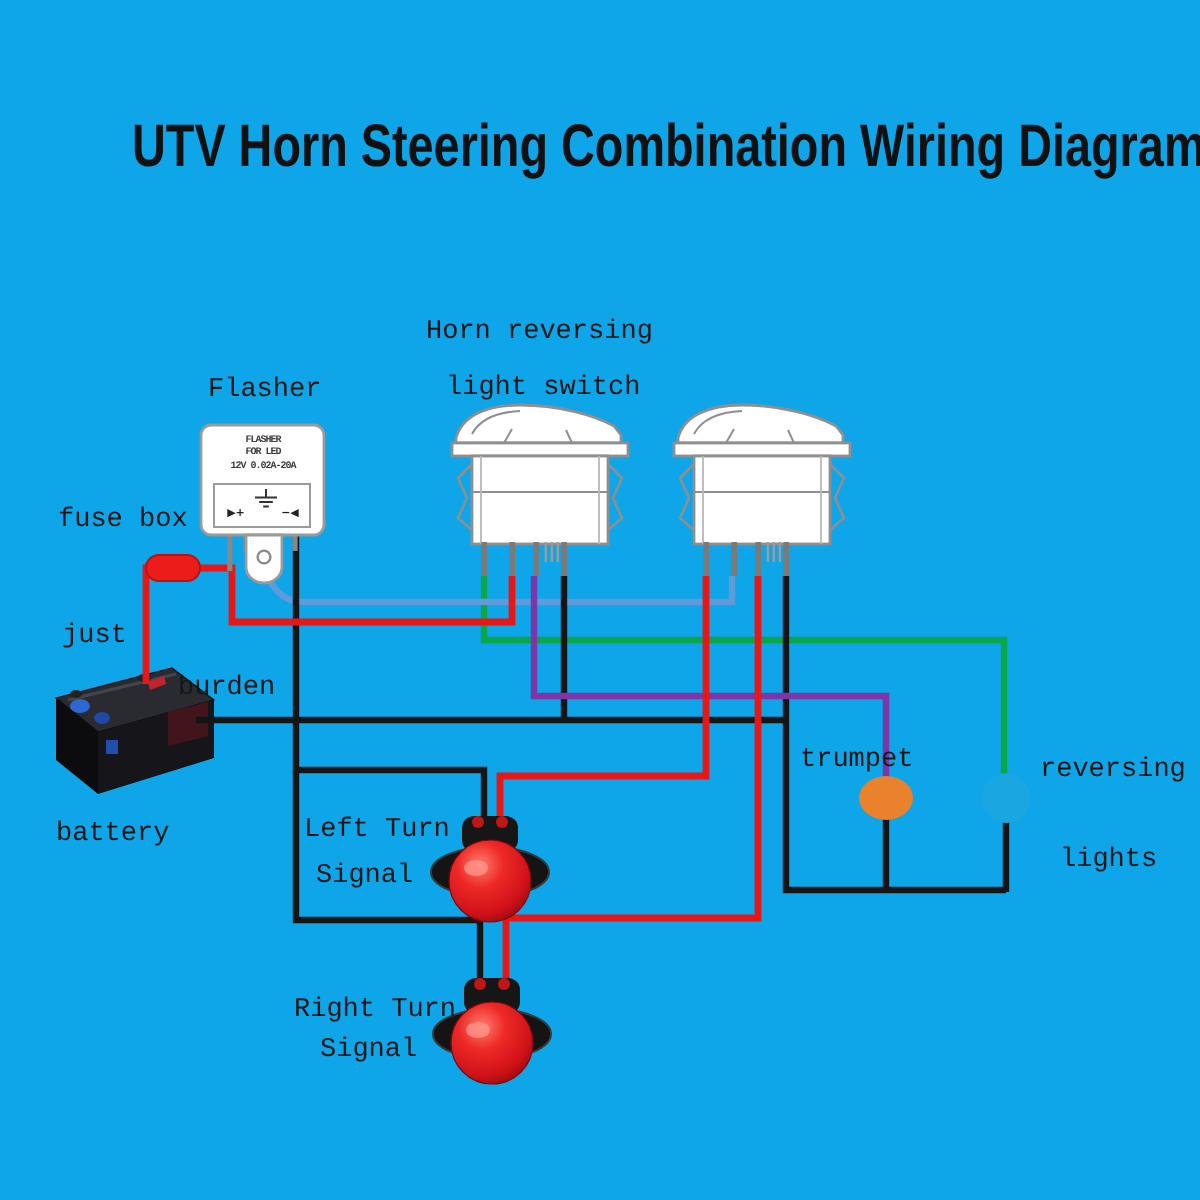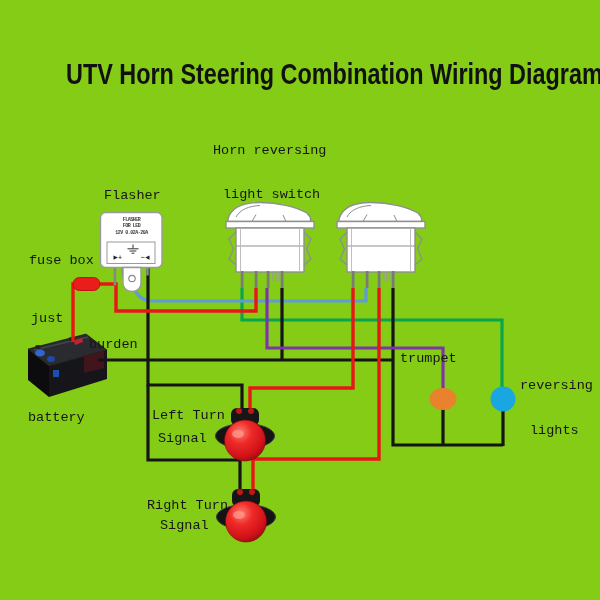--- a/index.html
+++ b/index.html
@@ -1,16 +1,16 @@
 <!DOCTYPE html>
 <html><head>
 <meta charset="utf-8">
 <style>
   html,body{margin:0;padding:0;background:#fff;}
-  #canvas{position:relative;width:600px;height:600px;background:#84cc16;overflow:hidden;
+  #canvas{position:relative;width:600px;height:600px;background:#0ea5e9;overflow:hidden;
           font-family:"Liberation Sans",sans-serif;}
   #diagram-svg{position:absolute;left:0;top:0;}
   .title{position:absolute;left:0;top:57px;width:600px;text-align:center;
          font-family:"Liberation Sans",sans-serif;font-weight:bold;font-size:30px;color:#111;
          white-space:nowrap;transform:scaleX(0.78);transform-origin:300px 0;}
   .lbl{position:absolute;font-family:"Liberation Mono","DejaVu Sans Mono",monospace;
        font-size:13.5px;color:#161616;white-space:nowrap;line-height:14px;}
   .flasher-text{position:absolute;left:103px;top:217px;width:57px;text-align:center;
        font-family:"Liberation Mono","DejaVu Sans Mono",monospace;font-size:5px;line-height:6.4px;
        font-weight:bold;color:#3c3c3c;letter-spacing:-0.5px;}
@@ -119,27 +119,27 @@
     <use href="#lamp" transform="translate(246,517)"></use>
 
     <ellipse cx="443" cy="399" rx="13.5" ry="11" fill="#e8822c"></ellipse>
 
     <circle cx="503" cy="399" r="12.5" fill="#19a6e1"></circle>
   </svg>
 
   <div class="title">UTV Horn Steering Combination Wiring Diagram</div>
 
   <div class="lbl" style="left:104px;top:189px;">Flasher</div>
-  <div class="lbl" style="left:213px;top:144px;">Horn reversing</div>
+  <div class="lbl" style="left:213px;top:160px;">Horn reversing</div>
   <div class="lbl" style="left:223px;top:188px;">light switch</div>
   <div class="lbl" style="left:13px;top:254px;margin-left:16px;">fuse box</div>
   <div class="lbl" style="left:31px;top:312px;">just</div>
   <div class="lbl" style="left:89px;top:338px;">burden</div>
   <div class="lbl" style="left:28px;top:388px;margin-top:23px;">battery</div>
-  <div class="lbl" style="left:400px;top:352px;text-align:right;">trumpet</div>
+  <div class="lbl" style="left:400px;top:374px;text-align:right;">trumpet</div>
   <div class="lbl" style="left:520px;top:379px;">reversing</div>
   <div class="lbl" style="left:530px;top:379px;margin-top:45px;">lights</div>
   <div class="lbl" style="left:152px;top:409px;">Left Turn</div>
   <div class="lbl" style="left:158px;top:432px;">Signal</div>
   <div class="lbl" style="left:147px;top:499px;">Right Turn</div>
   <div class="lbl" style="left:160px;top:519px;">Signal</div>
 
   <div class="flasher-text">
     <div>FLASHER</div>
     <div>FOR LED</div>

